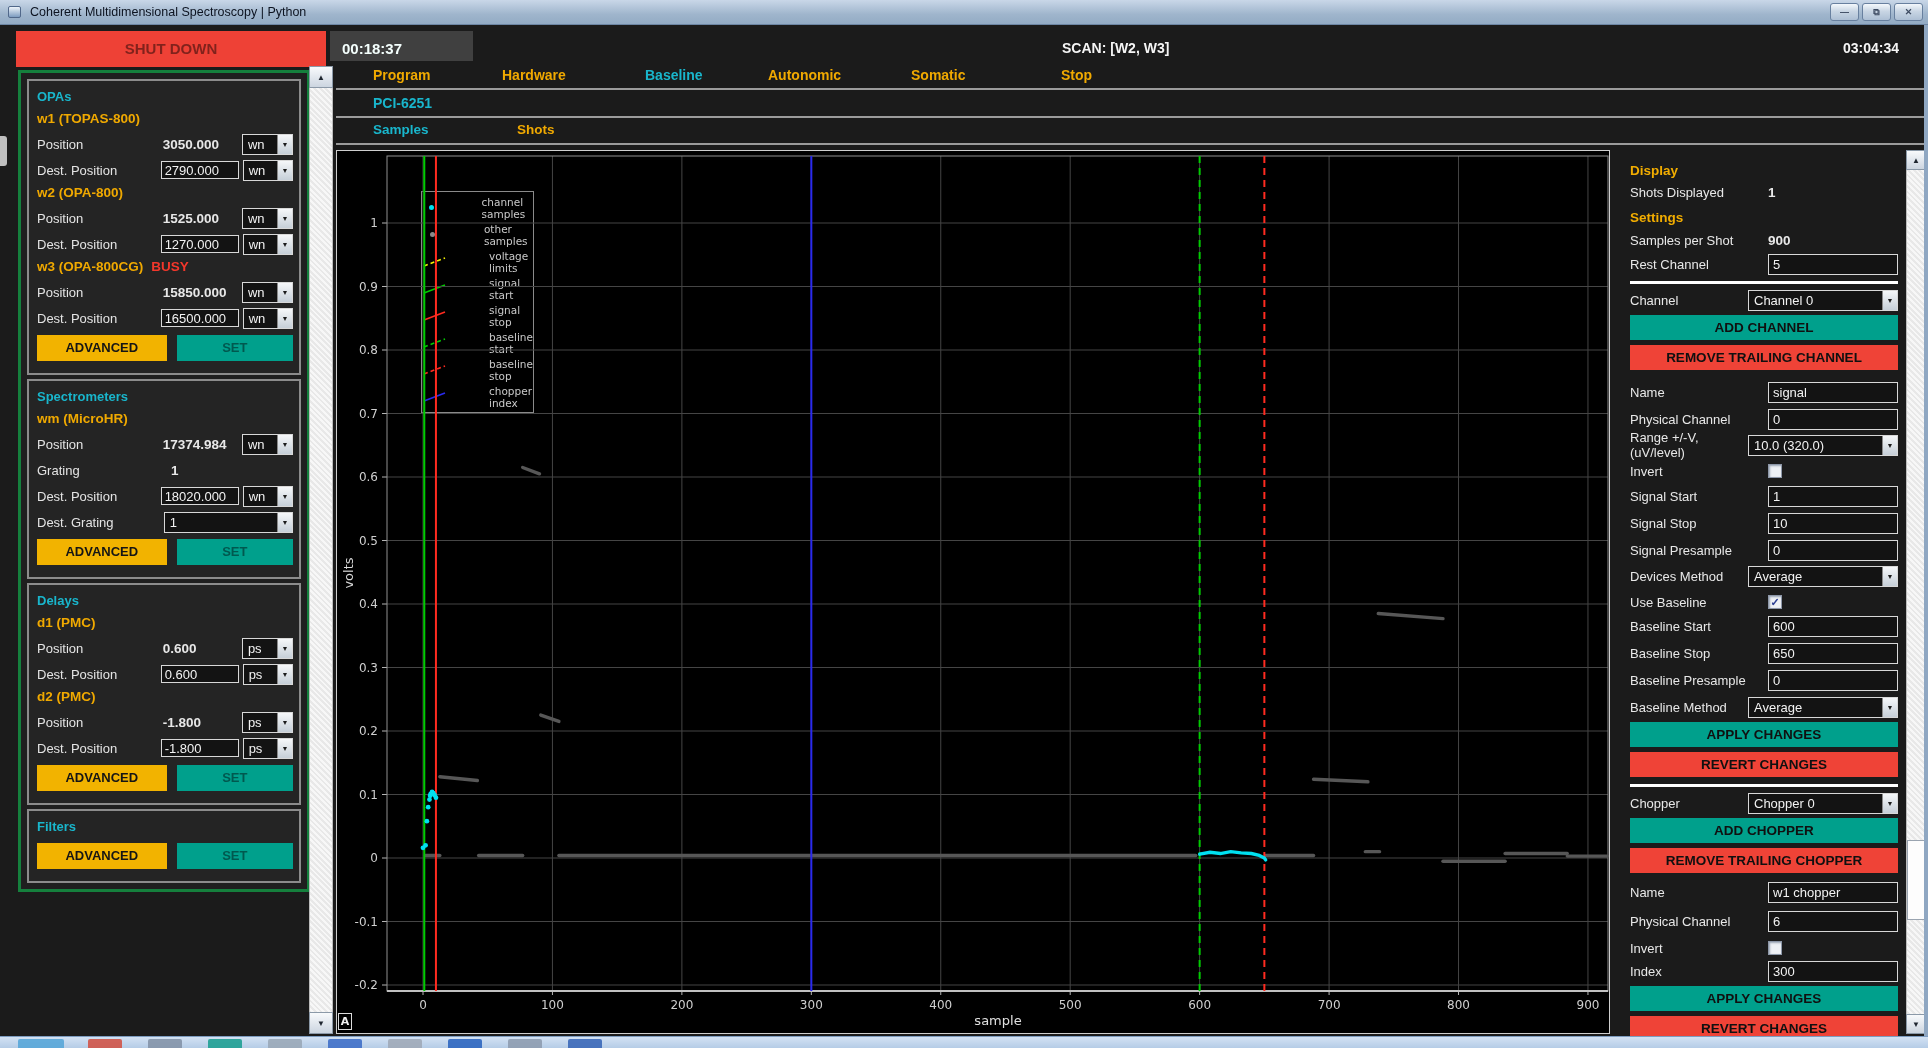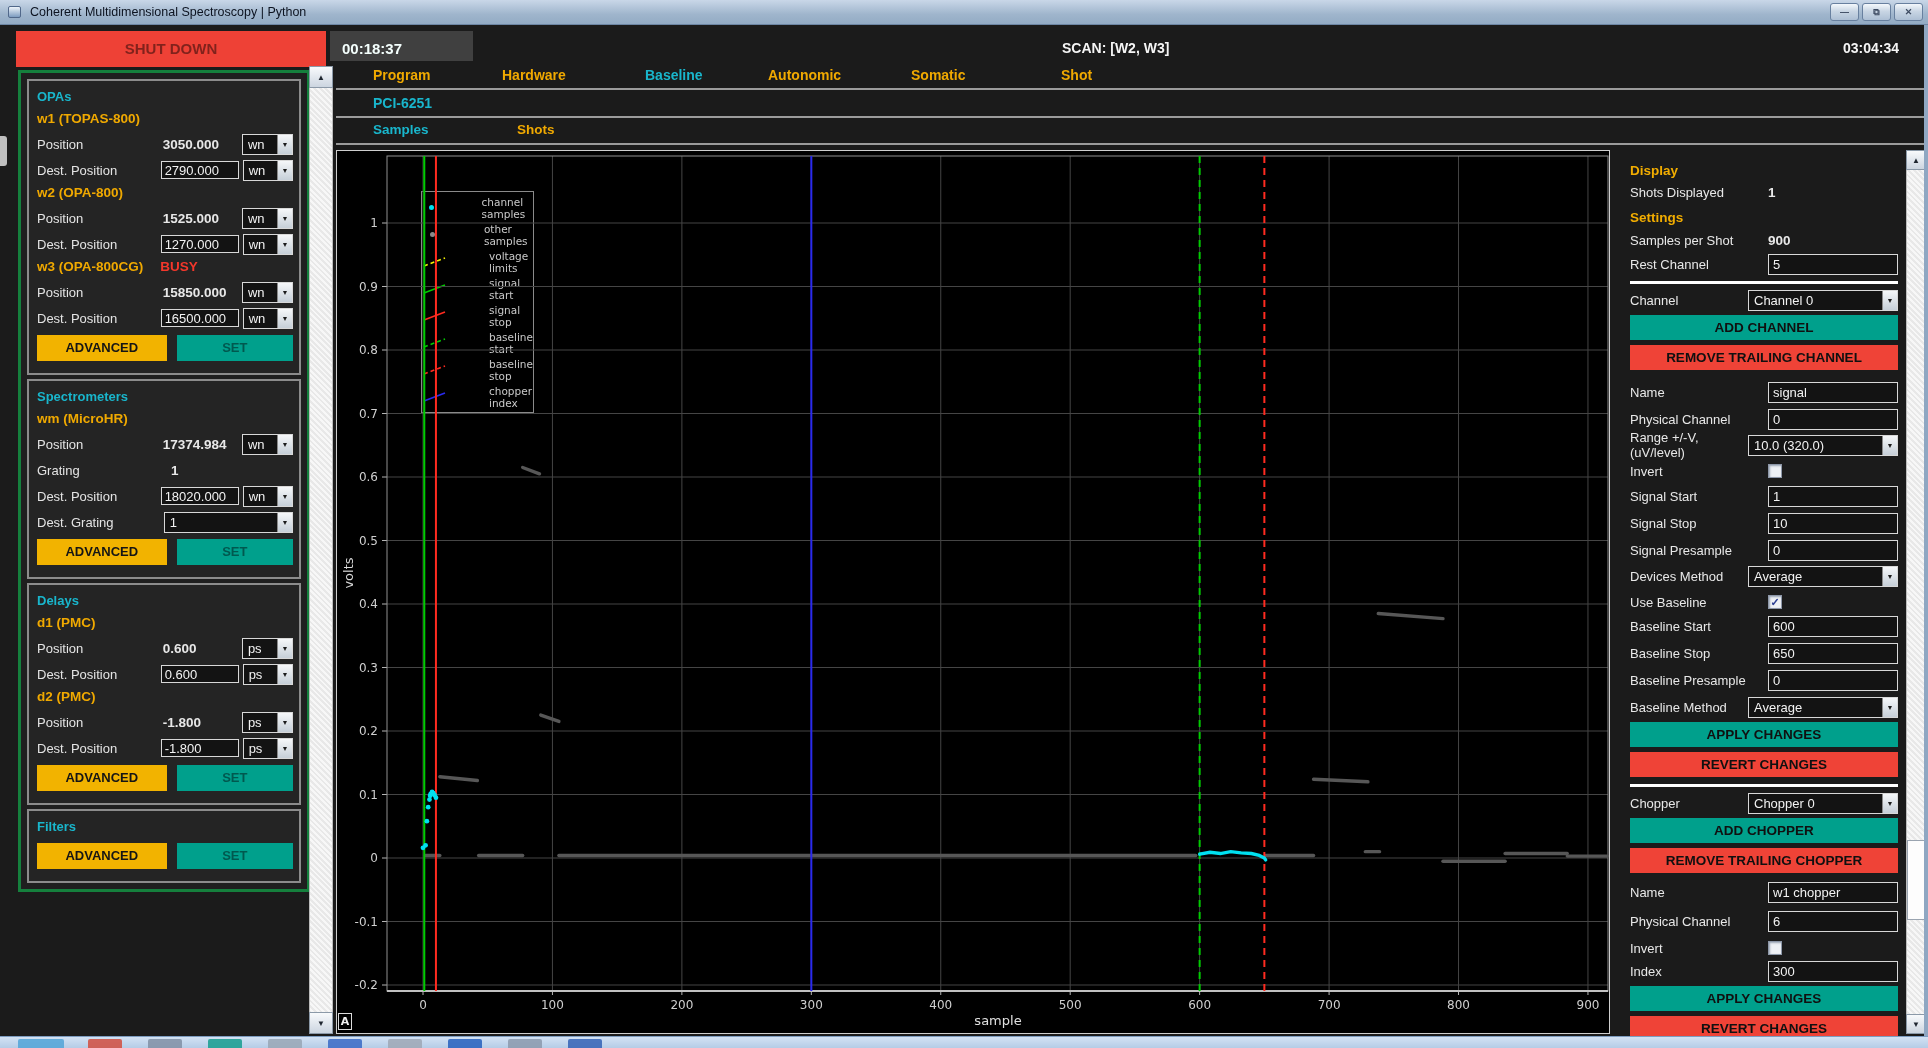--- a/index.html
+++ b/index.html
@@ -31,21 +31,21 @@
   .mitem { position:absolute; top:67px; font-size:14px; font-weight:bold; color:#f0a900; }
   .mitem.active { color:#19b6cc; }
   .hline { position:absolute; left:336px; width:1592px; height:2px; background:#9b9b9b; }
   .tabitem { position:absolute; font-size:14px; font-weight:bold; }
 
   
   #sidebar { left:18px; top:70px; width:292px; border:3px solid #15803d; background:#1f1f1f; padding:2px; }
   .panel { border:2px solid #8c8c8c; background:#242424; margin:4px; padding:6px 6px 8px 8px; }
   .phead { height:22px; line-height:20px; color:#19b6cc; font-weight:bold; font-size:13px; }
   .mname { height:22px; line-height:20px; color:#f0a900; font-weight:bold; font-size:13.5px; }
-  .busy { color:#f3372b; margin-left:17px; }
+  .busy { color:#f3372b; margin-left:8px; }
   .srow { height:26px; display:flex; align-items:center; }
   .slabel { width:134px; font-size:13px; color:#e4e4e4; }
   .sval { width:80px; font-weight:bold; font-size:13.5px; overflow:hidden; white-space:nowrap; }
   input.sinput { width:78px; height:18px; background:#131313; border:1px solid #d8d8d8;
     color:#f2f2f2; font-size:13px; padding:0 3px; font-family:"Liberation Sans",sans-serif; }
   .dd { display:flex; border:1px solid #d8d8d8; background:#131313; height:21px;
     align-items:center; padding-left:5px; font-size:13px; color:#f2f2f2; }
   .sunit { width:54px; margin-left:4px; }
   .ddwide { width:136px; }
   .dda { margin-left:auto; width:15px; height:100%; background:linear-gradient(#f5f7f9,#c6cfd8);
@@ -121,21 +121,21 @@
 <div class="abs" id="shutdown-btn">SHUT DOWN</div>
 <div class="abs" id="timer-box">00:18:37</div>
 <div class="abs" id="scan-label">SCAN: [W2, W3]</div>
 <div class="abs" id="clock-label">03:04:34</div>
 
 <span class="mitem" style="left:373px">Program</span>
 <span class="mitem" style="left:502px">Hardware</span>
 <span class="mitem active" style="left:645px">Baseline</span>
 <span class="mitem" style="left:768px">Autonomic</span>
 <span class="mitem" style="left:911px">Somatic</span>
-<span class="mitem" style="left:1061px">Shot</span>
+<span class="mitem" style="left:1061px">Stop</span>
 <div class="hline" style="top:88px"></div>
 
 <span class="tabitem" style="left:373px; top:95px; color:#19b6cc;">PCI-6251</span>
 <div class="hline" style="top:116px"></div>
 
 <span class="tabitem" style="left:373px; top:122px; color:#19b6cc; font-size:13.5px;">Samples</span>
 <span class="tabitem" style="left:517px; top:122px; color:#f0a900; font-size:13.5px;">Shots</span>
 <div class="hline" style="top:143px"></div>
 
 <div class="abs" id="sidebar">

